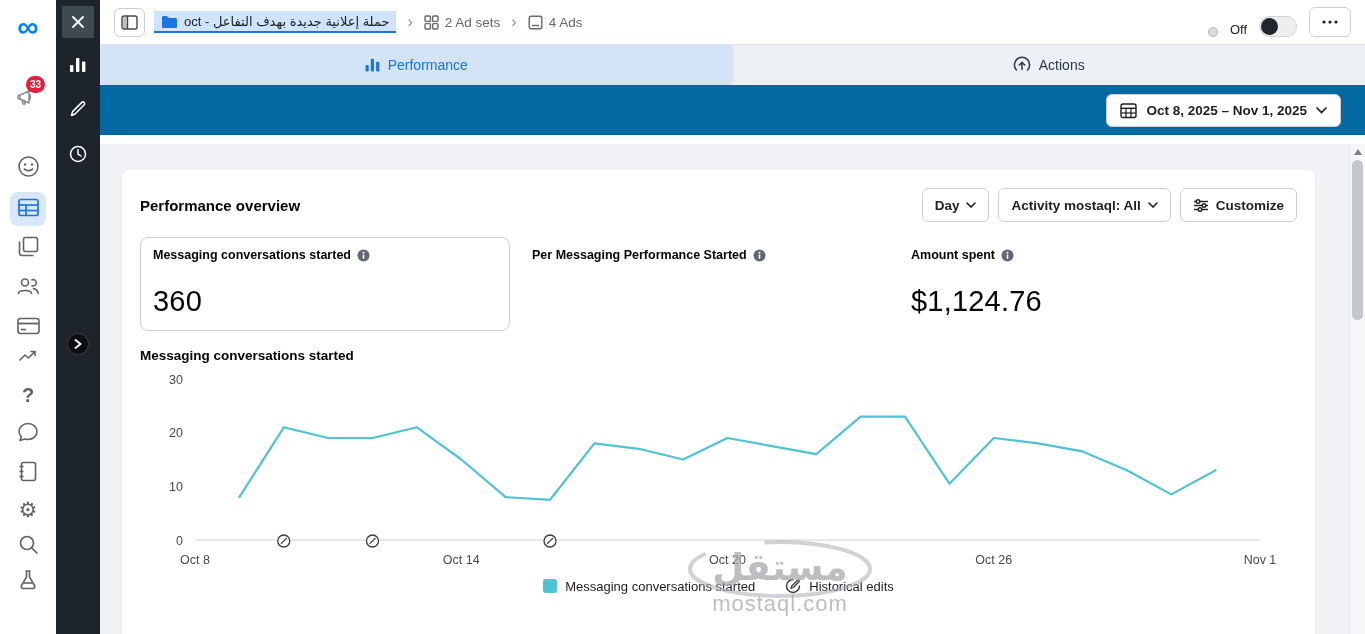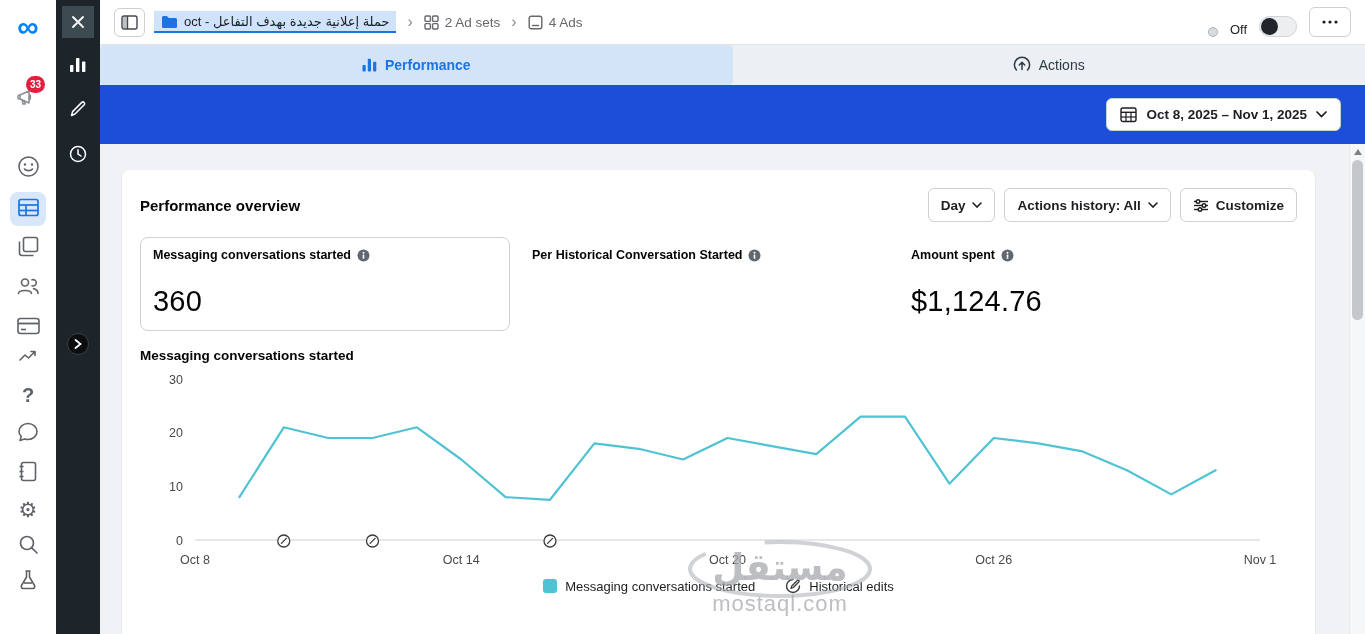--- a/index.html
+++ b/index.html
@@ -29,24 +29,24 @@
   .crumb-sep { color:#8a8d91; font-size:16px; line-height:1; padding:0 2px; }
   .topbar-right { margin-left:auto; display:flex; align-items:flex-end; gap:12px; }
   .status-dot { width:10px; height:10px; border-radius:50%; background:#d8dbdf; border:1px solid #aeb2b8; }
   .off-label { font-size:13px; color:#1c1e21; }
   .toggle { width:38px; height:21px; border-radius:11px; background:#eceef0; border:1px solid #d0d3d8; position:relative; cursor:pointer; }
   .toggle .knob { position:absolute; left:1px; top:1px; width:17px; height:17px; border-radius:50%; background:#20262c; }
   .more-btn { width:42px; height:30px; border:1px solid #ccd0d5; border-radius:6px; background:#fff; display:flex; align-items:center; justify-content:center; cursor:pointer; }
 
   .tabrow { height:40px; display:flex; background:#eceff3; }
   .tab { flex:1; display:flex; align-items:center; justify-content:center; gap:8px; font-size:14px; cursor:pointer; }
-  .tab-performance { background:#d4e4f7; color:#1b74e4; font-weight:700; border-radius:4px; }
+  .tab-performance { background:#d4e4f7; color:#1b74e4; font-weight:400; border-radius:4px; }
   .tab-actions { color:#2d3a42; font-weight:400;align-items:center; }
 
-  .datebar { height:59px; background:#1d4ed8; display:flex; justify-content:flex-end; align-items:center; padding:0 24px; }
+  .datebar { height:50px; background:#0369a1; display:flex; justify-content:flex-end; align-items:center; padding:0 24px; }
   .date-btn { height:33px; border:1px solid #ccd0d5; border-radius:6px; background:#fff; display:flex; align-items:center; gap:9px; padding:0 13px; font-size:13.5px; font-weight:600; color:#1c1e21; cursor:pointer; }
 
   .content { position:absolute; top:144px; left:0; right:0; bottom:0; background:#f0f2f5; overflow:hidden; }
   .card { position:absolute; left:22px; top:26px; width:1193px; height:478px; background:#fff; border-radius:8px; box-shadow:0 1px 2px rgba(0,0,0,.12); padding:18px 18px 0; }
   .card-head { display:flex; align-items:center; }
   .card-title { font-size:15px; font-weight:700; color:#050505; }
   .card-controls { margin-left:auto; display:flex; gap:9px; }
   .btn { height:34px; border:1px solid #ccd0d5; border-radius:6px; background:#fff; display:inline-flex; align-items:center; gap:7px; padding:0 12px; font-size:13.5px; font-weight:600; color:#1c1e21; cursor:pointer; }
 
   .metrics { display:flex; gap:9px; margin-top:15px; }
@@ -319,21 +319,21 @@
       <div class="card-head">
         <div class="card-title">Performance overview</div>
         <div class="card-controls">
           <div class="btn">
             <span>Day</span>
             <svg width="10" height="6" viewBox="0 0 10 6">
                 <path d="M1 1 L5 5 L9 1" fill="none" stroke="#1c1e21" stroke-width="1.6" stroke-linecap="round"></path>
               </svg>
           </div>
           <div class="btn">
-            <span>Actions history: All</span>
+            <span>Activity mostaql: All</span>
             <svg width="10" height="6" viewBox="0 0 10 6">
                 <path d="M1 1 L5 5 L9 1" fill="none" stroke="#1c1e21" stroke-width="1.6" stroke-linecap="round"></path>
               </svg>
           </div>
           <div class="btn">
             <svg width="16" height="13" viewBox="0 0 16 13">
                 <line x1="1" y1="2.5" x2="15" y2="2.5" stroke="#1c1e21" stroke-width="1.4"></line>
                 <circle cx="5" cy="2.5" r="1.8" fill="#fff" stroke="#1c1e21" stroke-width="1.4"></circle>
                 <line x1="1" y1="6.5" x2="15" y2="6.5" stroke="#1c1e21" stroke-width="1.4"></line>
                 <circle cx="11" cy="6.5" r="1.8" fill="#fff" stroke="#1c1e21" stroke-width="1.4"></circle>
@@ -352,21 +352,21 @@
             <svg width="13" height="13" viewBox="0 0 13 13">
                 <circle cx="6.5" cy="6.5" r="6" fill="#606770"></circle>
                 <circle cx="6.5" cy="3.7" r="1" fill="#fff"></circle>
                 <rect x="5.7" y="5.6" width="1.6" height="4.2" rx="0.6" fill="#fff"></rect>
               </svg>
           </div>
           <div class="mvalue">360</div>
         </div>
         <div class="metric">
           <div class="mlabel">
-            <span>Per Historical Conversation Started</span>
+            <span>Per Messaging Performance Started</span>
             <svg width="13" height="13" viewBox="0 0 13 13">
                 <circle cx="6.5" cy="6.5" r="6" fill="#606770"></circle>
                 <circle cx="6.5" cy="3.7" r="1" fill="#fff"></circle>
                 <rect x="5.7" y="5.6" width="1.6" height="4.2" rx="0.6" fill="#fff"></rect>
               </svg>
           </div>
         </div>
         <div class="metric">
           <div class="mlabel">
             <span>Amount spent</span>

